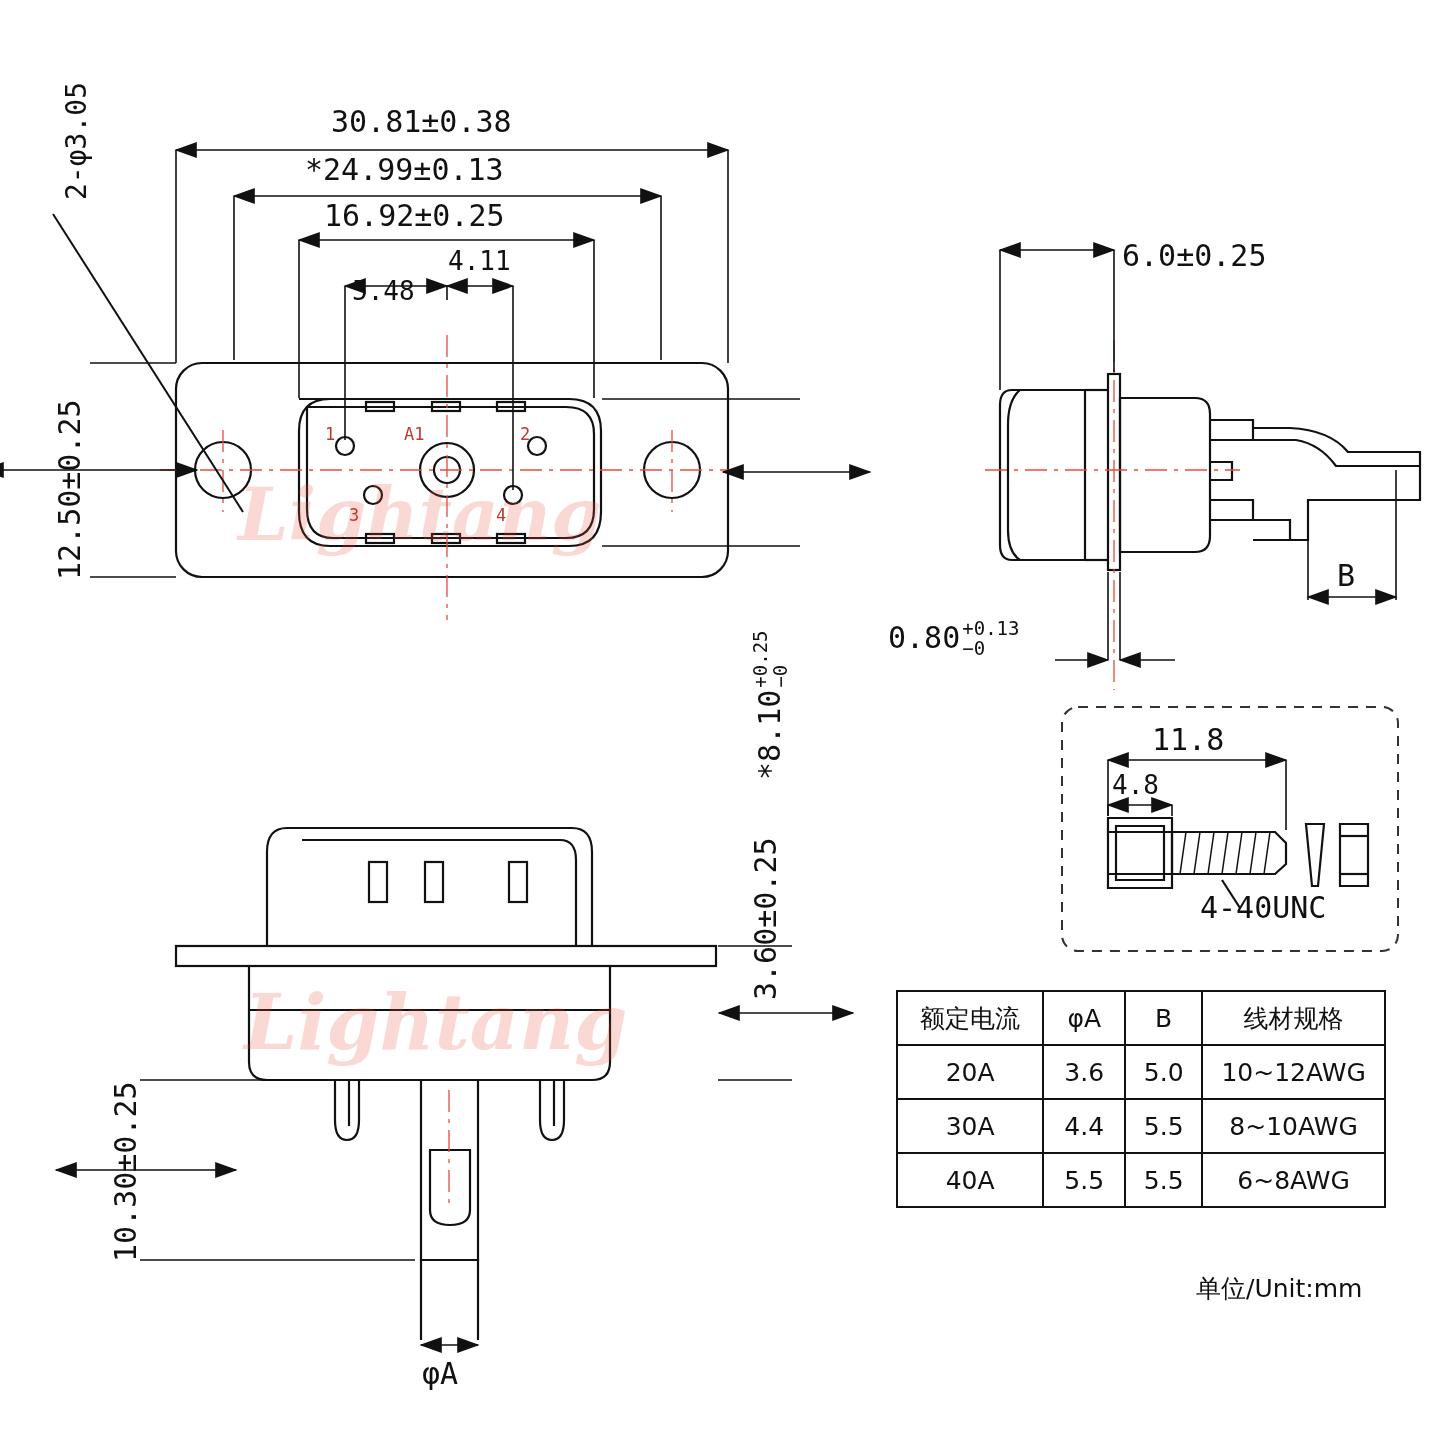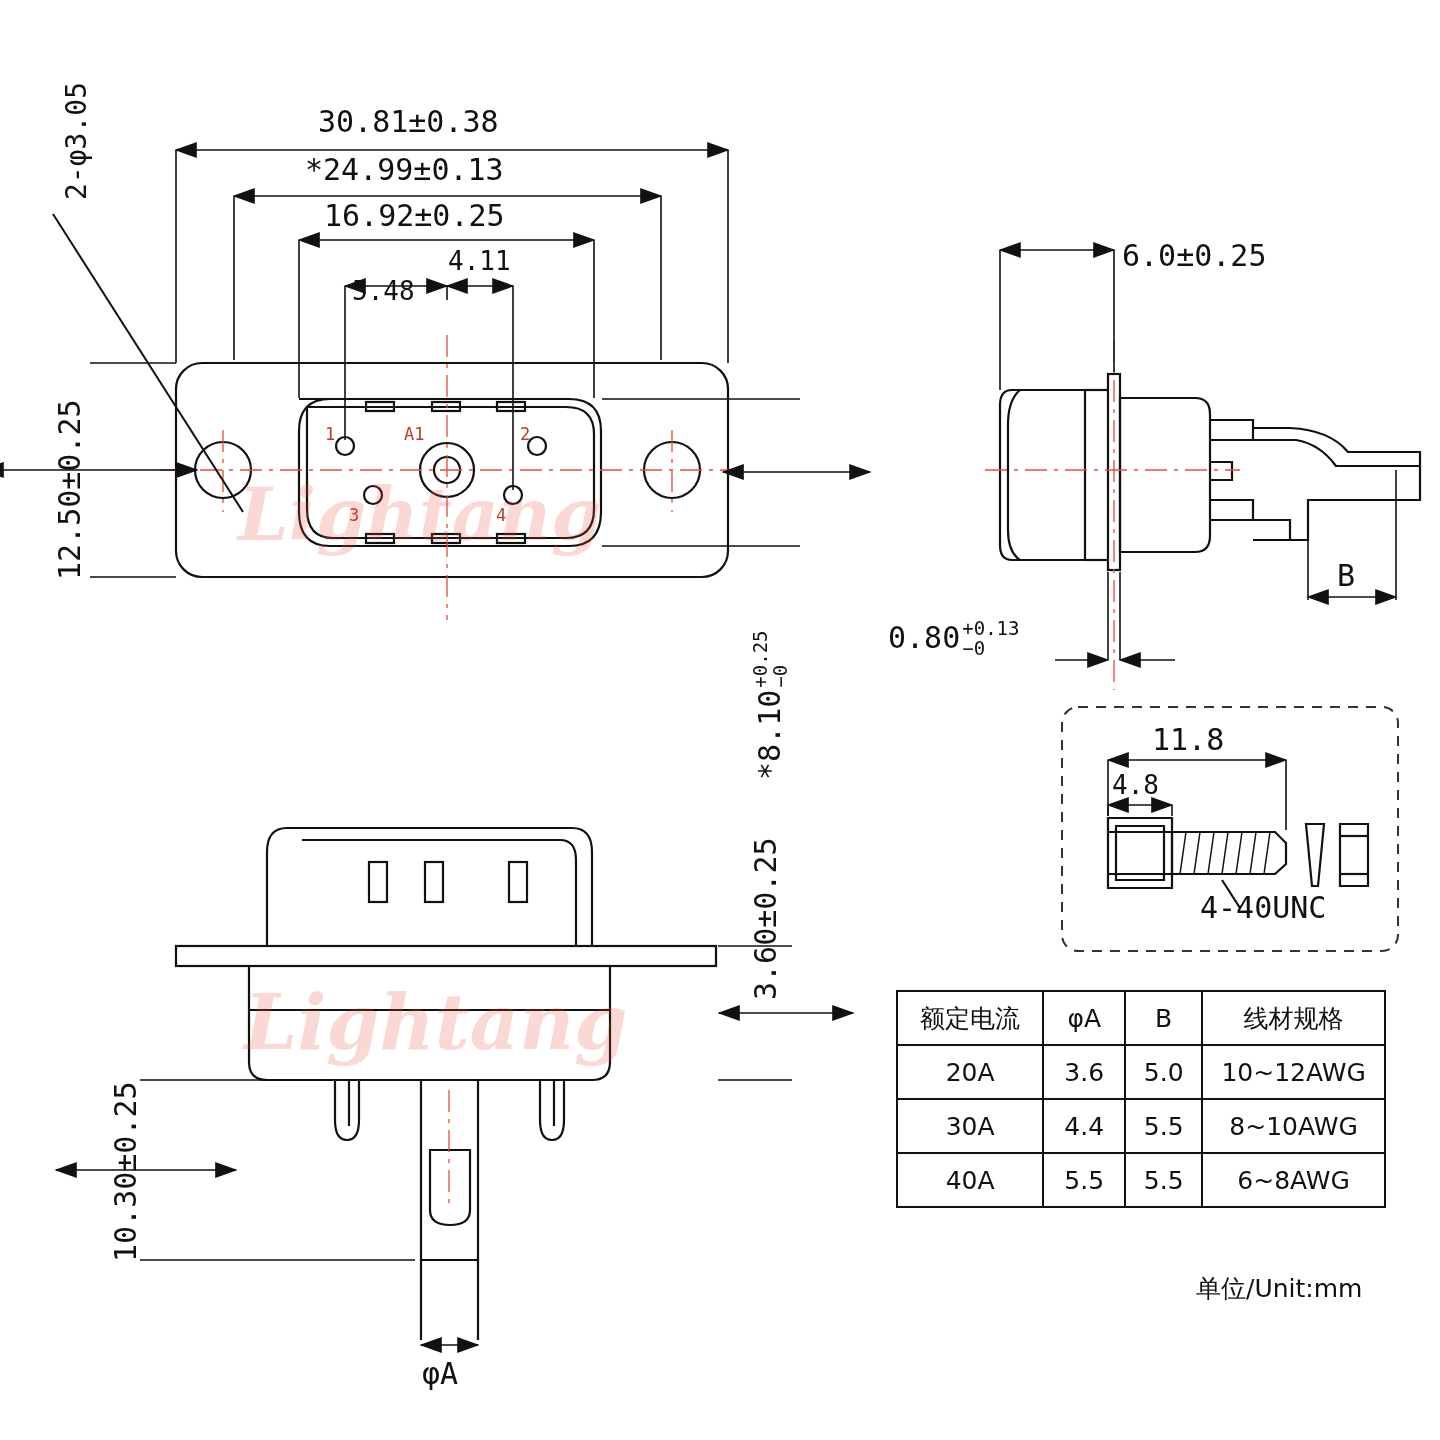--- a/index.html
+++ b/index.html
@@ -245,21 +245,21 @@
       <line x1="140" y1="1260" x2="415" y2="1260"></line>
       <line x1="146" y1="1080" x2="146" y2="1260" marker-start="url(#arrL)" marker-end="url(#arrR)" transform="rotate(90 146 1170)"></line>
 
       <line x1="421" y1="1345" x2="478" y2="1345" marker-start="url(#arrL)" marker-end="url(#arrR)"></line>
     </g>
   </svg>
 
   <div class="wm" style="left:238px;top:432px;font-size:72px;">Lightang</div>
   <div class="wm" style="left:244px;top:938px;font-size:76px;">Lightang</div>
 
-  <div class="dim" style="left:318px;top:104px;">30.81±0.38</div>
+  <div class="dim" style="left:331px;top:104px;">30.81±0.38</div>
   <div class="dim" style="left:305px;top:152px;">*24.99±0.13</div>
   <div class="dim" style="left:324px;top:198px;">16.92±0.25</div>
   <div class="dim small" style="left:352px;top:254px;margin-top:22px;">5.48</div>
   <div class="dim small" style="left:448px;top:246px;">4.11</div>
 
   <div class="dim rot90" style="left:60px;top:200px;font-size:28px;">2-φ3.05</div>
 
   <div class="dim rot90" style="left:52px;top:580px;">12.50±0.25</div>
 
   <div class="dim rot90" style="left:752px;top:780px;">

